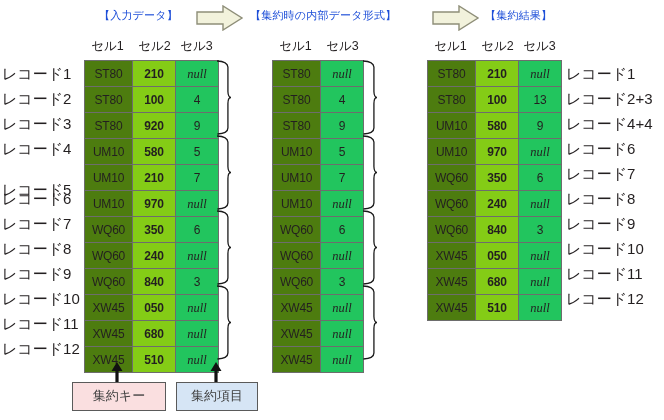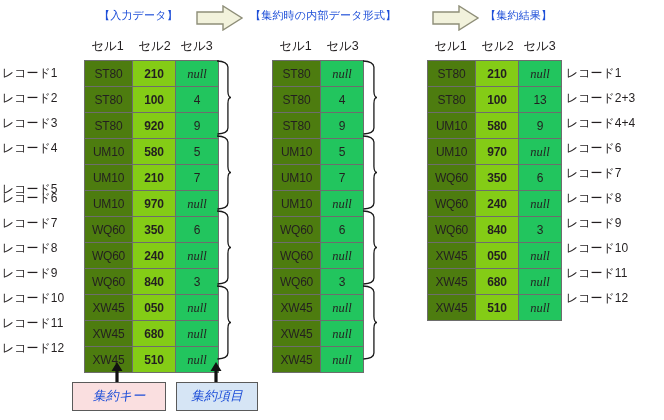--- a/index.html
+++ b/index.html
@@ -82,41 +82,40 @@
   #table-middle td:nth-child(2) { width: 42px; }
 
   #table-result  { left: 427px; top: 60px; width: 131px; }
   #table-result td:nth-child(1) { width: 47px; }
   #table-result td:nth-child(2) { width: 42px; }
   #table-result td:nth-child(3) { width: 42px; }
 
   
   .rec-label {
     position: absolute;
-    font-size: 12px;
+    font-size: 15px;
     white-space: nowrap;
     color: #231f20;
   }
   .rec-left  { right: auto; left: 2px; text-align: left; }
   .rec-right { left: 566px; text-align: left; }
 
   
   .brace-layer { position: absolute; left: 0; top: 0; pointer-events: none; }
 
   
   .legend-box {
     position: absolute;
     border: 1.4px solid #5a5a5a;
     font-size: 13px;
     text-align: center;
     line-height: 26px;
     height: 27px;
     white-space: nowrap;
-    color: #1d4ed8;
-    font-style: italic;
+    color: #404040;
   }
   #legend-key  { left: 72px;  top: 382px; width: 92px; background: #fadfe0; }
   #legend-item { left: 176px; top: 382px; width: 80px; background: #d6e5f5; }
 
   .legend-arrow { position: absolute; }
 </style>
 </head>
 <body>
 
 <div class="hdr-title" id="title-input">【入力データ】</div>

